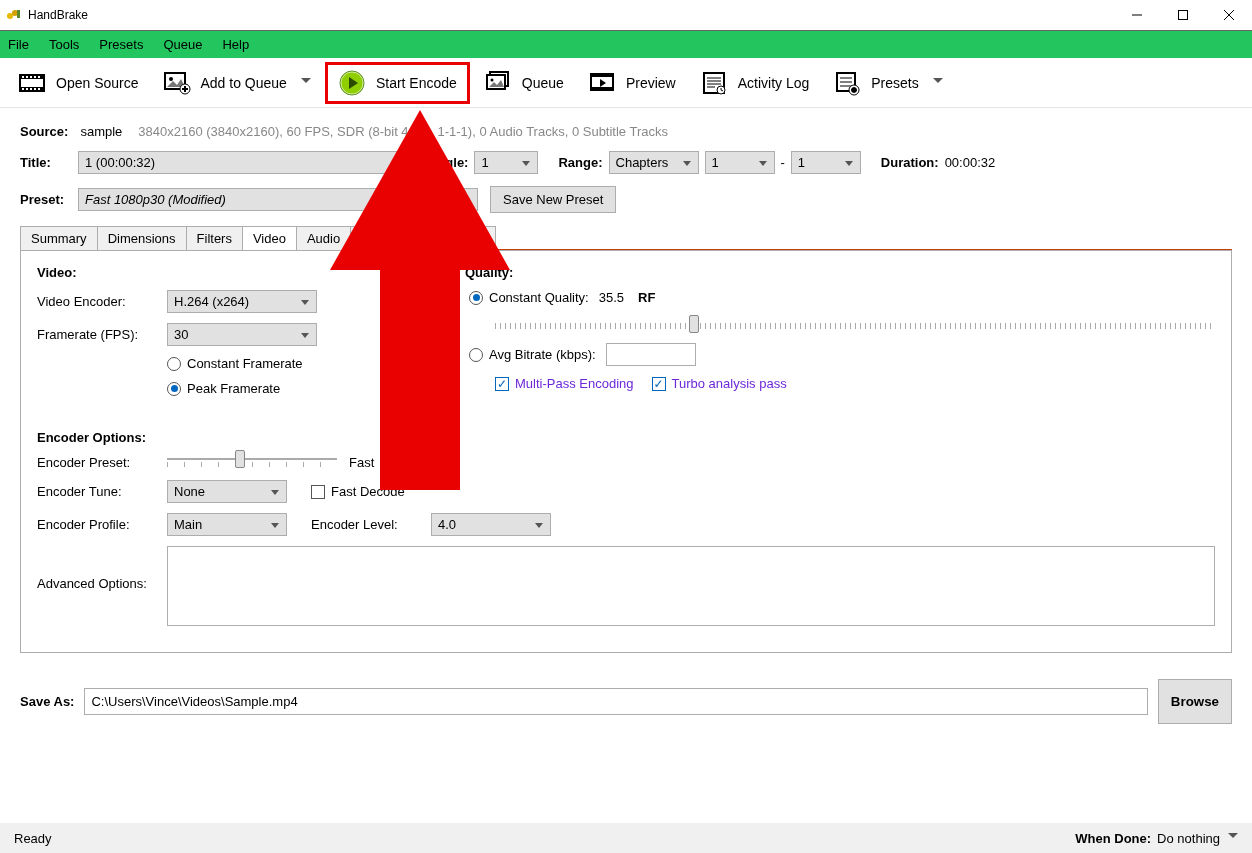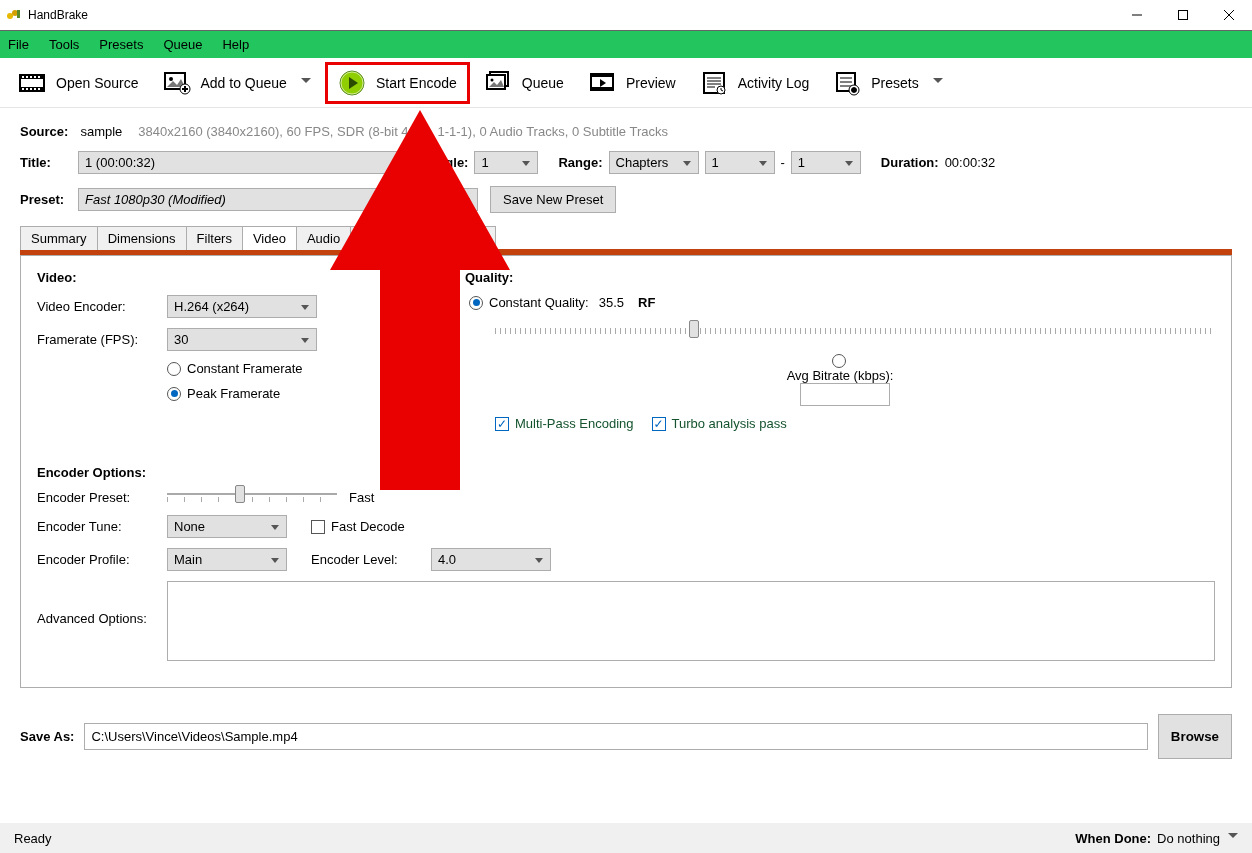--- a/index.html
+++ b/index.html
@@ -28,21 +28,21 @@
 .inforow { display:flex; align-items:center; padding:6px 20px; gap:6px; }
 .lbl-bold { font-weight:bold; }
 .lbl-gray { color:#888; }
 .select-like, input[type="text"].select-like { background:#e1e1e1; border:1px solid #adadad; padding:3px 6px; font-size:13px; }
 .select-wrap { position:relative; display:inline-block; }
 .select-wrap::after { content:""; position:absolute; right:8px; top:50%; margin-top:-2px; width:0; height:0; border-left:4px solid transparent; border-right:4px solid transparent; border-top:5px solid #555; }
 .select-wrap .select-like { padding-right:22px; }
 .btn { background:#e1e1e1; border:1px solid #adadad; padding:5px 12px; font-size:13px; }
 
 
-.tabbar { display:flex; margin:6px 20px 0 20px; border-bottom:6px solid #c2410c; }
+.tabbar { display:flex; margin:6px 20px 0 20px; border-bottom:1px solid #c2410c; }
 .tab { border:1px solid #adadad; border-bottom:none; padding:4px 10px; background:#f0f0f0; margin-right:-1px; font-size:13px; position:relative; top:1px; }
 .tab.active { background:#fff; z-index:2; }
 
 
 .tabcontent { border:1px solid #adadad; margin:0 20px; padding:14px 16px 16px 16px; }
 .section-title { font-weight:bold; margin-bottom:10px; }
 .row { display:flex; align-items:center; margin-bottom:10px; }
 .field-label { width:130px; }
 .radio { width:14px; height:14px; border-radius:50%; border:1px solid #555; margin-right:6px; display:inline-flex; align-items:center; justify-content:center; flex:0 0 14px; }
 .radio.checked::after { content:""; width:7px; height:7px; border-radius:50%; background:#0067c0; }
@@ -293,26 +293,26 @@
         <span class="radio checked" style="margin-left:4px;"></span>
         <span>Constant Quality:</span>
         <span style="margin-left:10px;">35.5</span>
         <span class="lbl-bold" style="margin-left:14px;">RF</span>
       </div>
       <div style="padding:8px 0 6px 30px;">
         <div class="slider-track dotted" style="width:720px;">
           <div class="slider-thumb" style="left:27%;"></div>
         </div>
       </div>
-      <div class="row" style="margin-top:14px;flex-direction:column;">
+      <div class="row" style="margin-top:8px;">
         <span class="radio" style="margin-left:4px;"></span>
         <span>Avg Bitrate (kbps):</span>
         <input type="text" class="txtinput" style="width: 90px; margin-left: 10px;">
       </div>
-      <div class="row" style="margin-left:30px; color:#14532d;margin-top:8px;">
+      <div class="row" style="margin-left:30px; color:#6d28d9;margin-top:8px;">
         <span class="checkbox checked"></span>
         <span>Multi-Pass Encoding</span>
         <span class="checkbox checked" style="margin-left:18px;"></span>
         <span>Turbo analysis pass</span>
       </div>
     </div>
   </div>
 
   <div class="section-title" style="margin-top:24px;">Encoder Options:</div>
   <div class="row">

